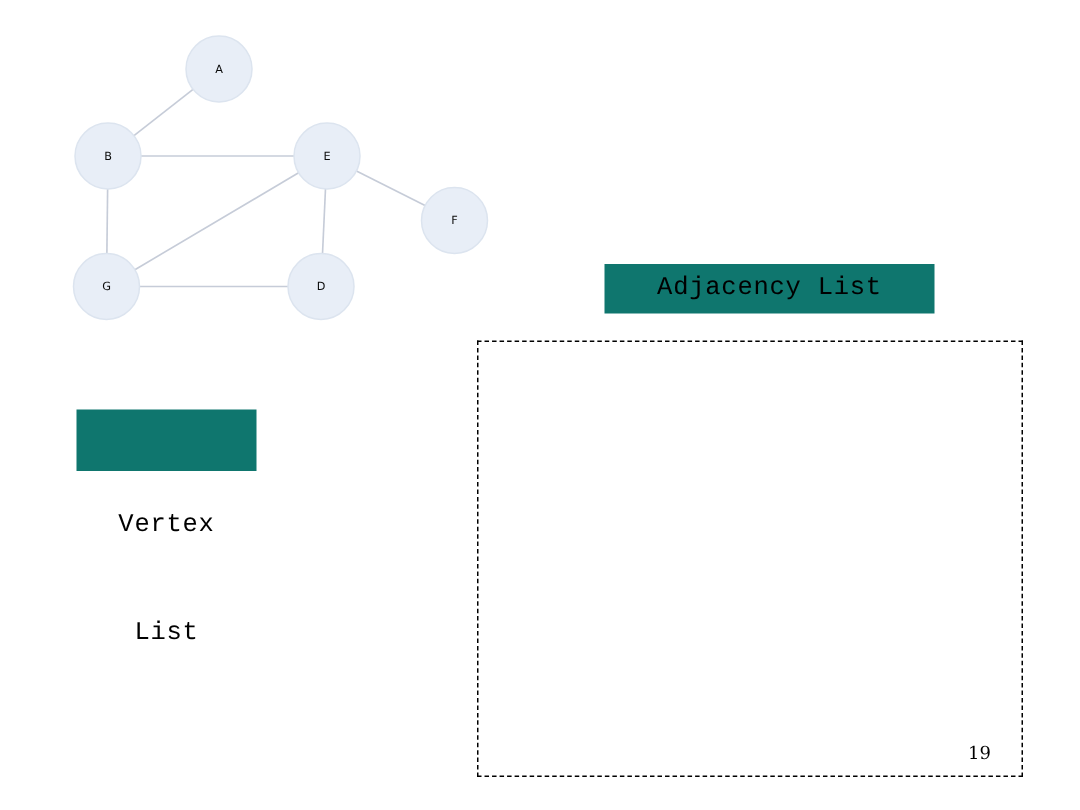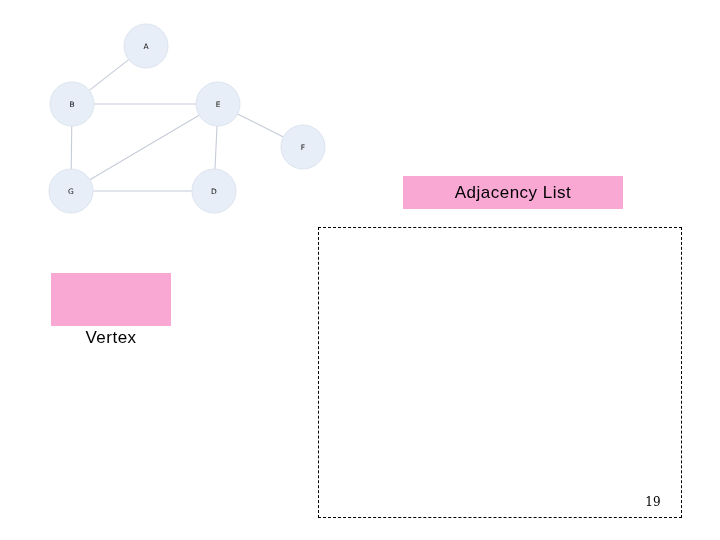--- a/index.html
+++ b/index.html
@@ -37,43 +37,43 @@
     font-size: 7.5px;
     fill: #0a0a0a;
     text-anchor: middle;
     dominant-baseline: central;
     pointer-events: none;
   }
 
   
   .caption-box {
     position: absolute;
-    background: #f9a8d4;
+    background: #0f766e;
     color: #000000;
-    font-family: Liberation Sans, sans-serif;
+    font-family: Liberation Mono, monospace;
     letter-spacing: 0.5px;
     box-sizing: border-box;
   }
   #adjacency-list-label {
     left: 403px;
     top: 176px;
     width: 220px;
     height: 33px;
     font-size: 17px;
     line-height: 33px;
     text-align: center;
   }
   #vertex-list-label {
     left: 51px;
     top: 273px;
     width: 120px;
-    height: 53px;
+    height: 41px;
     font-size: 17px;
     line-height: 24px;
-    padding-top: 5px;
+    padding-top: 18px;
     text-align: center;
     white-space: pre;
   }
 
   
   #adjacency-list-frame {
     position: absolute;
     left: 318px;
     top: 227px;
     width: 364px;
@@ -137,19 +137,20 @@
             <text x="214" y="191" class="graph-node-label">D</text>
           </g>
         </g>
     </svg>
   </div>
 
   <div class="caption-box" id="adjacency-list-label">Adjacency List</div>
 
   <div class="caption-box" id="vertex-list-label">
     <div>Vertex</div>
+    <div>List</div>
   </div>
 
   <div id="adjacency-list-frame"></div>
 
   <div id="page-number">19</div>
 
 </div>
 
 </body></html>

